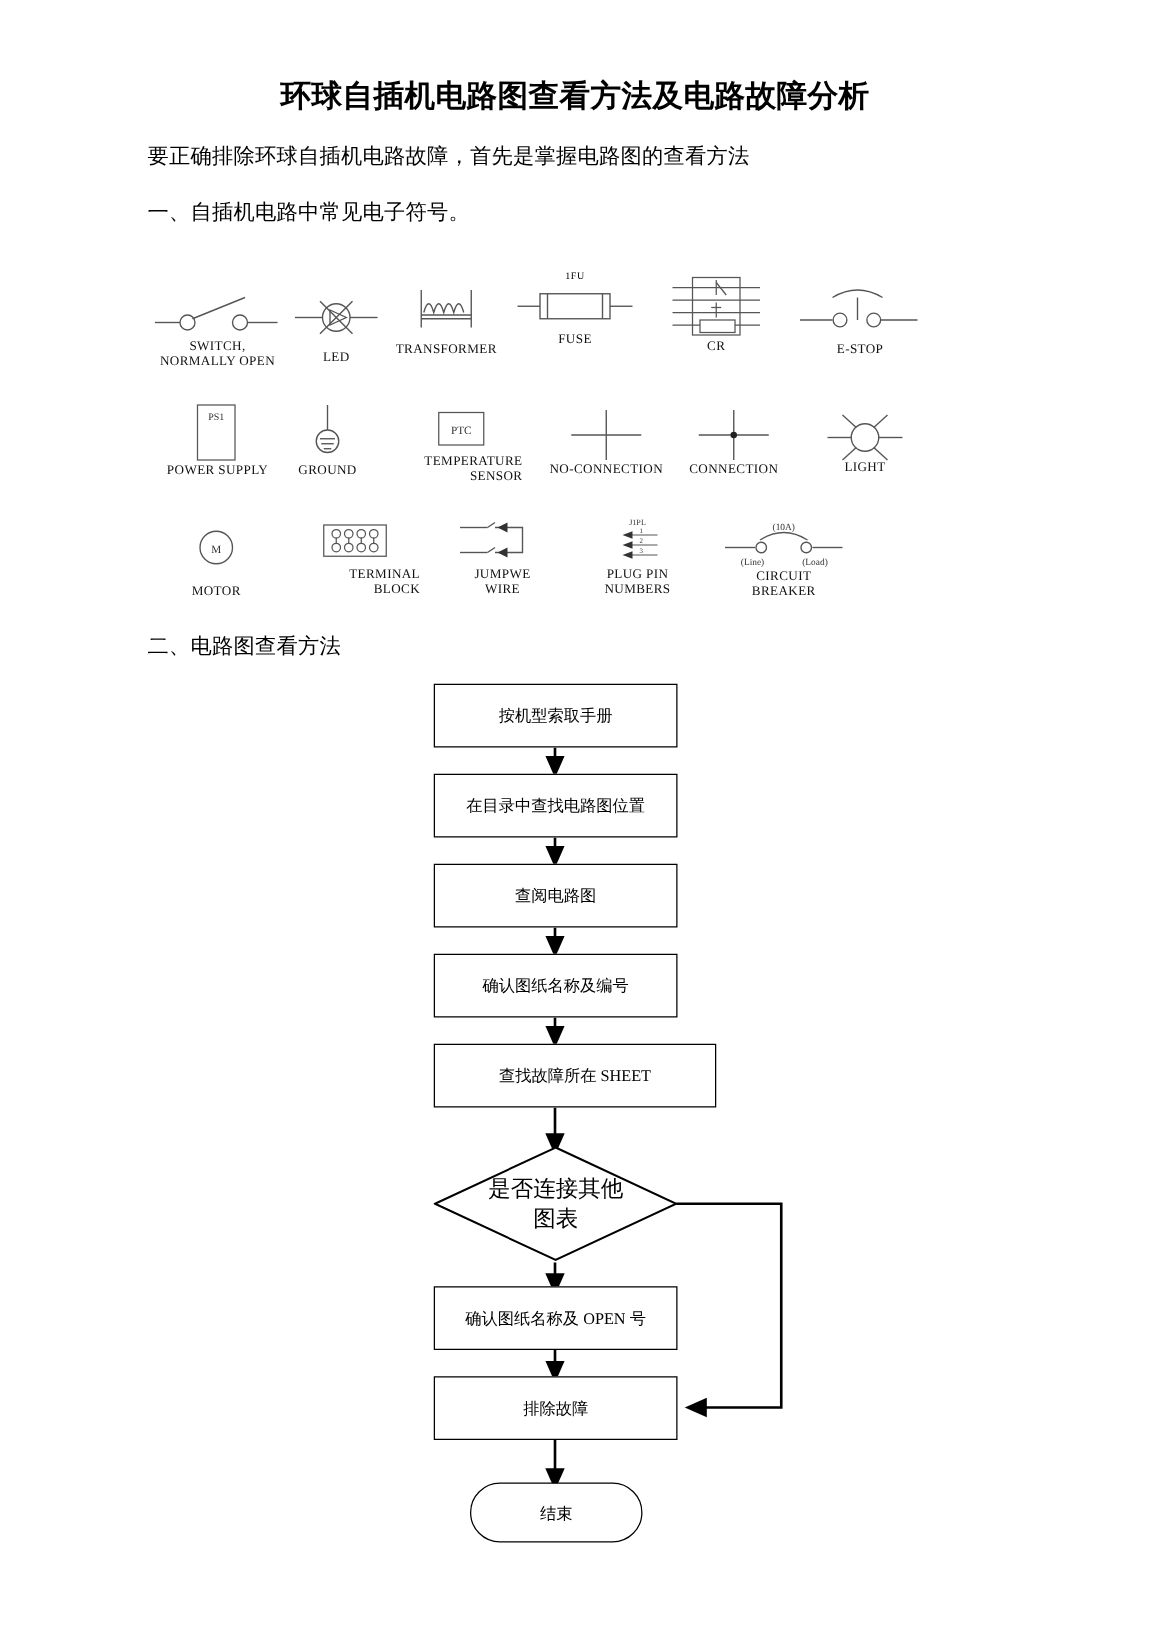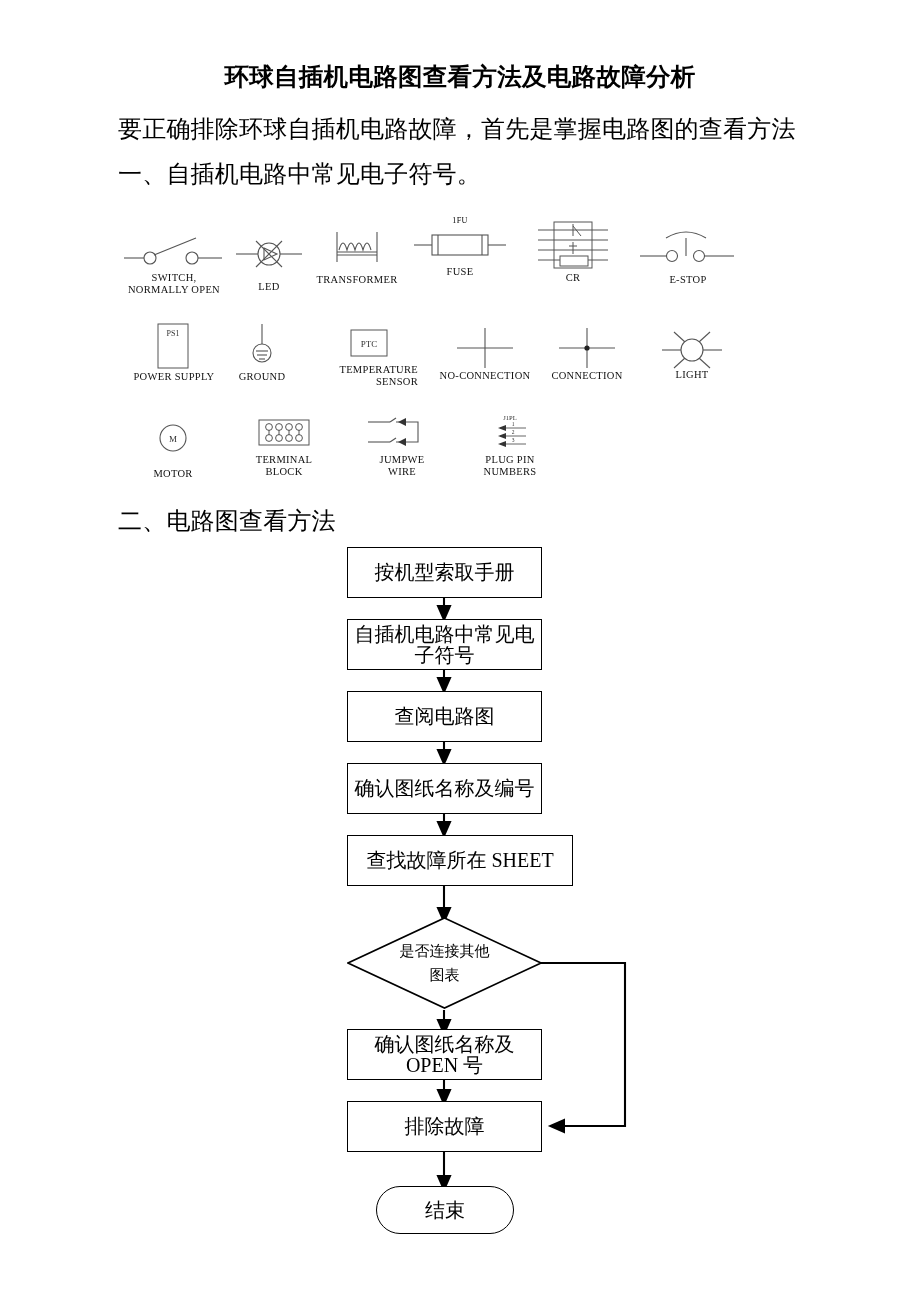--- a/index.html
+++ b/index.html
@@ -29,21 +29,21 @@
     left: 0; top: 60px;
     width: 920px;
     text-align: center;
     font-size: 24.5px;
     font-weight: bold;
     letter-spacing: 0.3px;
   }
   .para {
     position: absolute;
     left: 118px;
-    font-size: 24px;
+    font-size: 17px;
     letter-spacing: 0.2px;
     white-space: nowrap;
   }
   .para-1 { top: 113px; }
   .para-2 { top: 158px; }
   .para-3 { top: 505px; }
 
   
   .symbols {
     position: absolute;
@@ -77,21 +77,21 @@
     width: 920px;
     height: 1302px;
   }
   .node {
     position: absolute;
     box-sizing: border-box;
     display: flex;
     align-items: center;
     justify-content: center;
     text-align: center;
-    font-size: 20px;
+    font-size: 13px;
     line-height: 21px;
     color: #000;
   }
   .node.box {
     border: 1.2px solid #000;
     background: #fff;
   }
   .node.terminator {
     border: 1.4px solid #000;
     border-radius: 30px;
@@ -102,21 +102,21 @@
   }
   .diamond-wrap svg { position: absolute; left: 0; top: 0; }
   .diamond-label {
     position: absolute;
     left: 0; top: 0;
     width: 100%; height: 100%;
     display: flex;
     flex-direction: column;
     align-items: center;
     justify-content: center;
-    font-size: 15px;
+    font-size: 18px;
     line-height: 24px;
     white-space: pre-line;
     text-align: center;
   }
   .conn {
     position: absolute;
     overflow: visible;
   }
 </style>
 </head>
@@ -317,21 +317,21 @@
         <svg width="78" height="40" viewBox="0 0 78 40">
           <g stroke="#555" stroke-width="1.1" fill="none">
             <circle cx="39" cy="18" r="13" fill="#fff"></circle>
           </g>
           <text x="39" y="22" font-family="Liberation Serif, serif" font-size="9" fill="#333" text-anchor="middle">M</text>
         </svg>
       </div>
       <div class="cap" style="margin-top:8px;">MOTOR</div>
     </div>
 
-    <div class="sym" style="left:232px; top:414px; width:104px;">
+    <div class="sym" style="left:232px; top:414px; width:104px;text-align:right;">
       <div class="glyph" style="height:40px;">
         <svg width="104" height="40" viewBox="0 0 104 40">
           <g stroke="#555" stroke-width="1" fill="none">
             <rect x="27" y="6" width="50" height="25" fill="#fff"></rect>
             <circle cx="37" cy="13" r="3.4" fill="#fff"></circle>
             <circle cx="47" cy="13" r="3.4" fill="#fff"></circle>
             <circle cx="57" cy="13" r="3.4" fill="#fff"></circle>
             <circle cx="67" cy="13" r="3.4" fill="#fff"></circle>
             <circle cx="37" cy="24" r="3.4" fill="#fff"></circle>
             <circle cx="47" cy="24" r="3.4" fill="#fff"></circle>
@@ -380,20 +380,38 @@
           <path d="M42 31 L34 34 L42 37 Z" fill="#333"></path>
           <text x="49" y="16" font-family="Liberation Serif, serif" font-size="5.5" fill="#333" text-anchor="middle">1</text>
           <text x="49" y="24" font-family="Liberation Serif, serif" font-size="5.5" fill="#333" text-anchor="middle">2</text>
           <text x="49" y="32" font-family="Liberation Serif, serif" font-size="5.5" fill="#333" text-anchor="middle">3</text>
         </svg>
       </div>
       <div class="cap">PLUG PIN
 NUMBERS</div>
     </div>
 
+    <div class="sym" style="left:572px; top:412px; width:110px;">
+      <div class="glyph" style="height:46px;">
+        <svg width="110" height="46" viewBox="0 0 110 46">
+          <text x="55" y="12" font-family="Liberation Serif, serif" font-size="7.5" fill="#333" text-anchor="middle">(10A)</text>
+          <g stroke="#555" stroke-width="1.1" fill="none">
+            <path d="M36 20 q19 -12 38 0"></path>
+            <line x1="8" y1="26" x2="32" y2="26"></line>
+            <circle cx="37" cy="26" r="4.2" fill="#fff"></circle>
+            <circle cx="73" cy="26" r="4.2" fill="#fff"></circle>
+            <line x1="78" y1="26" x2="102" y2="26"></line>
+          </g>
+          <text x="30" y="40" font-family="Liberation Serif, serif" font-size="7.5" fill="#333" text-anchor="middle">(Line)</text>
+          <text x="80" y="40" font-family="Liberation Serif, serif" font-size="7.5" fill="#333" text-anchor="middle">(Load)</text>
+        </svg>
+      </div>
+      <div class="cap" style="margin-top:-2px;">CIRCUIT
+BREAKER</div>
+    </div>
 
   </div>
 
   <div class="flow">
 
     <svg class="conn" style="left:0; top:0;" width="920" height="1302">
       <defs>
         <marker id="ah" markerWidth="9" markerHeight="9" refX="4.5" refY="4.5" orient="auto">
           <path d="M0,0.8 L8.4,4.5 L0,8.2 Z" fill="#000"></path>
         </marker>
@@ -410,21 +428,21 @@
 
         <path d="M541 963 L625 963 L625 1126 L556 1126" marker-end="url(#ah)"></path>
       </g>
     </svg>
 
     <div class="node box" style="left:347px; top:547px; width:195px; height:51px;">
       <span>按机型索取手册</span>
     </div>
 
     <div class="node box" style="left:347px; top:619px; width:195px; height:51px;">
-      <span>自插机电路中常见电子符号</span>
+      <span>在目录中查找电路图位置</span>
     </div>
 
     <div class="node box" style="left:347px; top:691px; width:195px; height:51px;">
       <span>查阅电路图</span>
     </div>
 
     <div class="node box" style="left:347px; top:763px; width:195px; height:51px;">
       <span>确认图纸名称及编号</span>
     </div>
 

